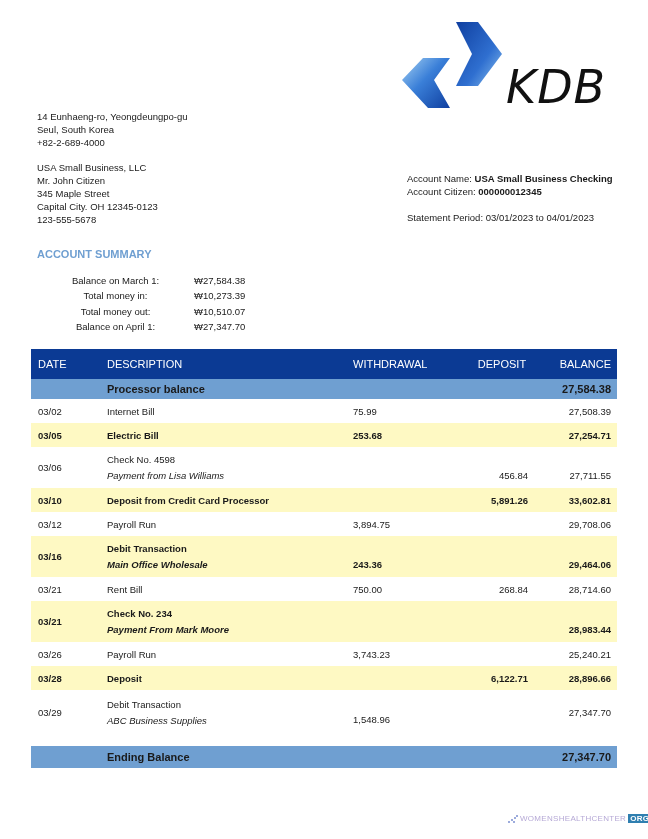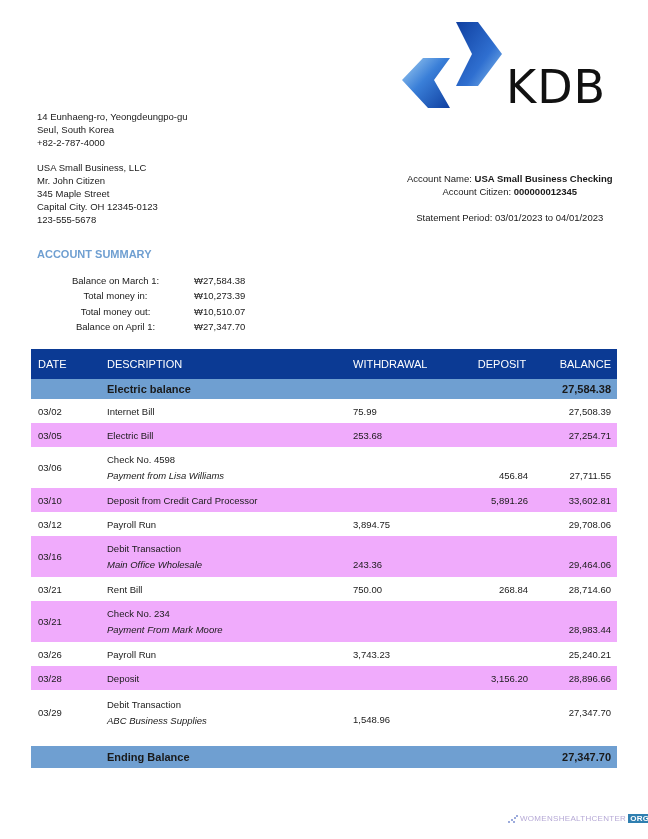--- a/index.html
+++ b/index.html
@@ -1,25 +1,25 @@
 <!DOCTYPE html>
 <html><head>
 <meta charset="utf-8">
 <style>
   * { box-sizing: border-box; margin: 0; padding: 0; }
   html, body { width: 648px; height: 839px; background: #ffffff; overflow: hidden; }
   body { font-family: "Liberation Sans", "DejaVu Sans", sans-serif; color: #1a1a1a; position: relative; }
 
   .logo { position: absolute; left: 398px; top: 20px; width: 215px; height: 92px; }
   .logo svg { position: absolute; left: 0; top: 0; }
-  .logo-text { position: absolute; left: 108px; top: 44px; font-size: 46px; letter-spacing: 1px; color: #111; font-family: "DejaVu Sans", sans-serif; font-weight: normal; line-height: 1; }
+  .logo-text { position: absolute; left: 108px; top: 44px; font-size: 46px; letter-spacing: 1px; color: #111; font-family: "DejaVu Sans", sans-serif; font-weight: normal; line-height: 1; font-style: italic; }
 
   .bank-addr { position: absolute; left: 37px; top: 110px; font-size: 9.5px; line-height: 13px; }
   .customer { position: absolute; left: 37px; top: 161px; font-size: 9.5px; line-height: 13px; font-weight: normal; }
-  .acct-info { position: absolute; left: 407px; top: 172px; font-size: 9.5px; line-height: 13px; text-align: center; }
+  .acct-info { position: absolute; left: 407px; top: 172px; font-size: 9.5px; line-height: 13px; }
   .acct-info b { font-weight: bold; }
   .period { margin-top: 13px; }
 
   .summary-title { position: absolute; left: 37px; top: 248px; font-size: 11px; font-weight: bold; color: #6f9fd1; }
   .summary { position: absolute; left: 37px; top: 273px; font-size: 9.5px; line-height: 15.3px; }
   .summary .row { display: flex; }
   .summary .lbl { width: 157px; text-align: center; }
 
   table.tx { position: absolute; left: 31px; top: 349px; width: 586px; border-collapse: collapse; font-size: 9.5px; }
   table.tx th { background: #0b3a94; color: #fff; font-weight: normal; font-size: 11px; height: 30px; text-align: left; }
@@ -27,21 +27,21 @@
   .c-date { width: 66px; padding-left: 7px; }
   .c-desc { width: 246px; padding-left: 10px; }
   .c-wd { width: 103px; padding-left: 10px; }
   .c-dep { width: 82px; text-align: right; padding-right: 0; }
   .c-bal { width: 89px; text-align: right; padding-right: 6px; }
   table.tx th.c-dep { text-align: center; padding-left: 30px; }
   table.tx th.c-bal { text-align: right; }
   tr.band td { background: #6f9fd1; font-weight: bold; font-size: 11px; height: 20px; }
   tr.r1 td { height: 24px; }
   tr.r2 td { height: 41px; }
-  tr.alt td { background: #f0abfc; }
+  tr.alt td { background: #fef9c3; font-weight: bold; }
   td.top { vertical-align: top; padding-top: 15px; }
   .sub { font-style: italic; display: block; margin-top: 5px; }
   .gap td { height: 12px; background: #fff; }
 
   .watermark { position: absolute; left: 508px; top: 814px; font-size: 8px; color: #b6a9d6; letter-spacing: 0.3px; display: flex; align-items: center; }
   .watermark .org { background: #2f7fb0; color: #fff; padding: 0 2px; margin-left: 2px; font-weight: bold; }
   .dots { display: inline-block; width: 10px; height: 8px; position: relative; margin-right: 2px; }
   .dots i { position: absolute; width: 2px; height: 2px; border-radius: 1px; background: #7b8fd0; }
 </style>
 </head>
@@ -63,21 +63,21 @@
     </defs>
     <path d="M25 38 L52 38 L36 60 L52 88 L30 88 L4 60 Z" fill="url(#g2)"></path>
     <path d="M58 2 L80 2 L104 34 L80 66 L58 66 L74 34 Z" fill="url(#g1)"></path>
   </svg>
   <span class="logo-text">KDB</span>
 </div>
 
 <div class="bank-addr">
   <div>14 Eunhaeng-ro, Yeongdeungpo-gu</div>
   <div>Seul, South Korea</div>
-  <div>+82-2-787-4000</div>
+  <div>+82-2-689-4000</div>
 </div>
 
 <div class="customer">
   <div>USA Small Business, LLC</div>
   <div>Mr. John Citizen</div>
   <div>345 Maple Street</div>
   <div>Capital City. OH 12345-0123</div>
   <div>123-555-5678</div>
 </div>
 
@@ -113,21 +113,21 @@
       <th class="c-date">DATE</th>
       <th class="c-desc">DESCRIPTION</th>
       <th class="c-wd">WITHDRAWAL</th>
       <th class="c-dep">DEPOSIT</th>
       <th class="c-bal">BALANCE</th>
     </tr>
   </thead>
   <tbody>
     <tr class="band">
       <td class="c-date"></td>
-      <td class="c-desc">Electric balance</td>
+      <td class="c-desc">Processor balance</td>
       <td></td>
         <td></td>
       <td class="c-bal">27,584.38</td>
     </tr>
 
     <tr class="r1">
       <td class="c-date">03/02</td>
       <td class="c-desc">Internet Bill</td>
       <td class="c-wd">75.99</td>
       <td class="c-dep"></td>
@@ -186,21 +186,21 @@
       <td class="c-date">03/26</td>
       <td class="c-desc">Payroll Run</td>
       <td class="c-wd">3,743.23</td>
       <td class="c-dep"></td>
       <td class="c-bal">25,240.21</td>
     </tr>
     <tr class="r1 alt">
       <td class="c-date">03/28</td>
       <td class="c-desc">Deposit</td>
       <td class="c-wd"></td>
-      <td class="c-dep">3,156.20</td>
+      <td class="c-dep">6,122.71</td>
       <td class="c-bal">28,896.66</td>
     </tr>
     <tr class="r2" style="height:44px">
       <td class="c-date">03/29</td>
       <td class="c-desc"><span>Debit Transaction</span><span class="sub">ABC Business Supplies</span></td>
       <td class="c-wd top">1,548.96</td>
       <td class="c-dep"></td>
       <td class="c-bal">27,347.70</td>
     </tr>
     <tr class="gap">

